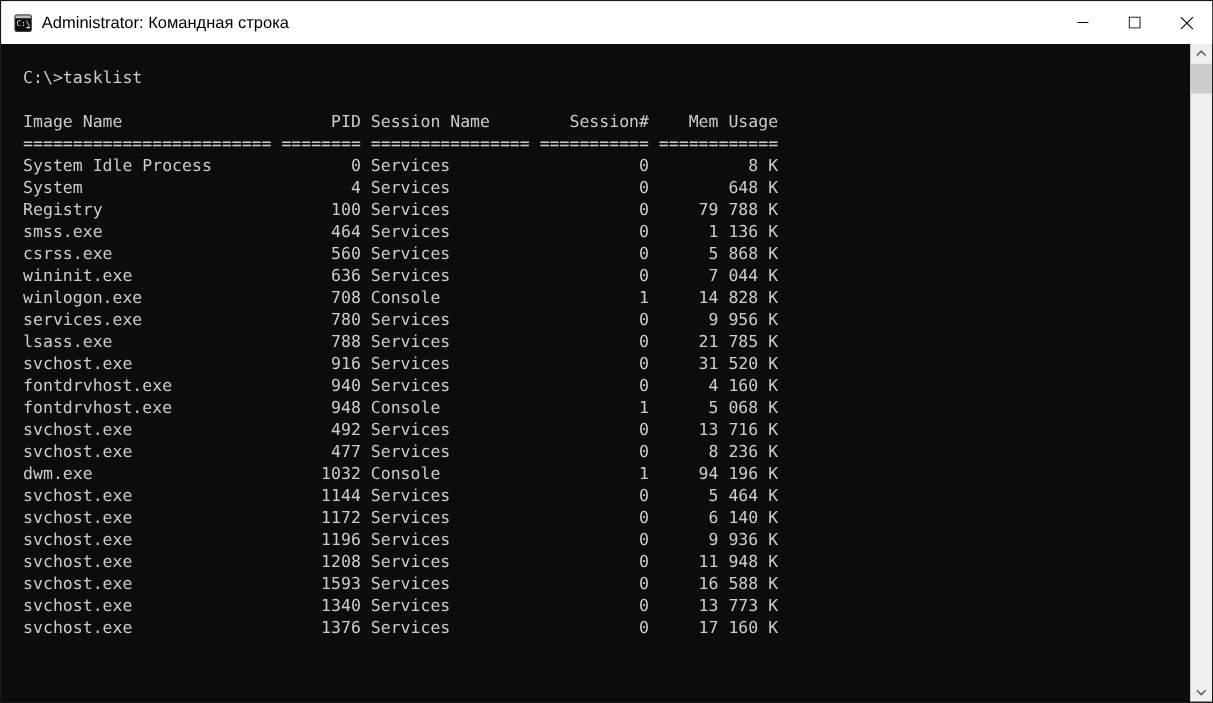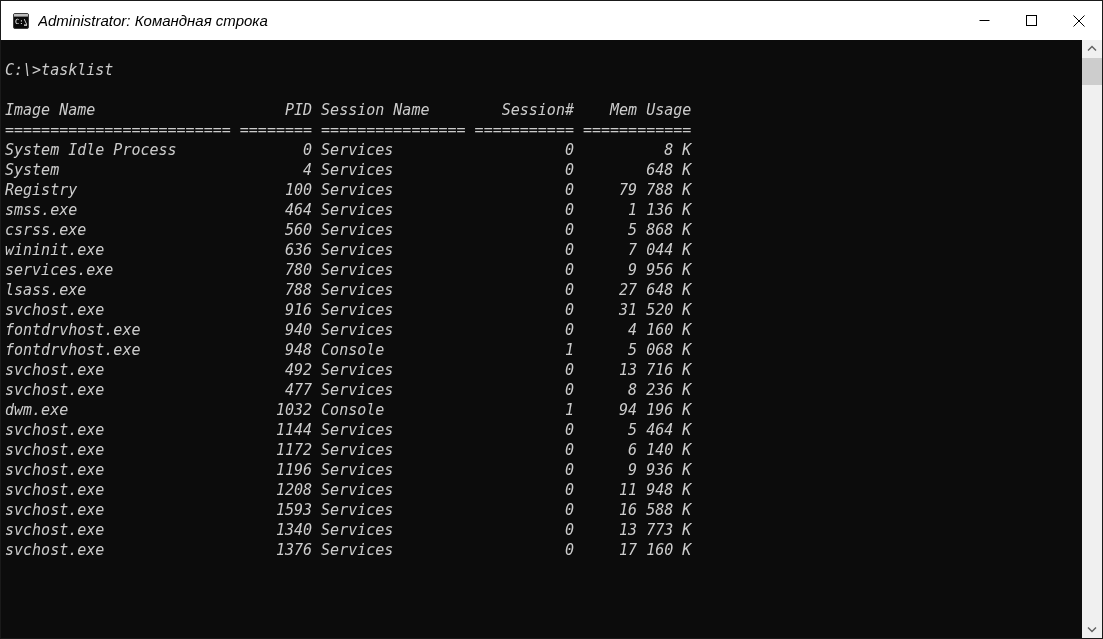--- a/index.html
+++ b/index.html
@@ -28,38 +28,38 @@
     height: 39px; flex: 0 0 39px;
     background: var(--titlebar-bg);
     display: flex; align-items: center;
     padding-left: 12px;
     user-select: none;
   }
   .app-icon { width: 16px; height: 16px; display: inline-flex; flex: 0 0 16px; }
   .title {
     margin-left: 9px; flex: 1;
     font-size: 15px; color: var(--titlebar-text);
-    white-space: nowrap; overflow: hidden; font-style: italic;
+    white-space: nowrap; overflow: hidden;
   }
   .controls { display: flex; height: 100%; }
   .ctl {
     width: 47px; height: 100%;
     display: flex; align-items: center; justify-content: center;
     background: transparent; border: none; padding: 0; cursor: default;
   }
   
   .console {
     position: relative; flex: 1;
     background: var(--console-bg);
     overflow: hidden;
     font-family: "DejaVu Sans Mono", monospace;
     font-size: 15px; line-height: 20px;
     color: var(--console-text);
   }
-  .console-output { padding-left: 4px; font-style: italic; }
+  .console-output { padding-left: 20px; }
   .line { white-space: pre; height: 20px; }
   
   .scrollbar {
     position: absolute; top: 0; right: 0;
     width: 20px; height: 100%;
     background: var(--scroll-track);
   }
   .scroll-btn {
     position: absolute; left: 0; width: 100%; height: 17px;
     display: flex; align-items: center; justify-content: center;
@@ -113,22 +113,23 @@
         <div class="line">C:\&gt;tasklist</div>
         <div class="line"></div>
         <div class="line">Image Name                     PID Session Name        Session#    Mem Usage</div>
         <div class="line">========================= ======== ================ =========== ============</div>
         <div class="line">System Idle Process              0 Services                   0          8 K</div>
         <div class="line">System                           4 Services                   0        648 K</div>
         <div class="line">Registry                       100 Services                   0     79 788 K</div>
         <div class="line">smss.exe                       464 Services                   0      1 136 K</div>
         <div class="line">csrss.exe                      560 Services                   0      5 868 K</div>
         <div class="line">wininit.exe                    636 Services                   0      7 044 K</div>
+        <div class="line">winlogon.exe                   708 Console                    1     14 828 K</div>
         <div class="line">services.exe                   780 Services                   0      9 956 K</div>
-        <div class="line">lsass.exe                      788 Services                   0     27 648 K</div>
+        <div class="line">lsass.exe                      788 Services                   0     21 785 K</div>
         <div class="line">svchost.exe                    916 Services                   0     31 520 K</div>
         <div class="line">fontdrvhost.exe                940 Services                   0      4 160 K</div>
         <div class="line">fontdrvhost.exe                948 Console                    1      5 068 K</div>
         <div class="line">svchost.exe                    492 Services                   0     13 716 K</div>
         <div class="line">svchost.exe                    477 Services                   0      8 236 K</div>
         <div class="line">dwm.exe                       1032 Console                    1     94 196 K</div>
         <div class="line">svchost.exe                   1144 Services                   0      5 464 K</div>
         <div class="line">svchost.exe                   1172 Services                   0      6 140 K</div>
         <div class="line">svchost.exe                   1196 Services                   0      9 936 K</div>
         <div class="line">svchost.exe                   1208 Services                   0     11 948 K</div>

